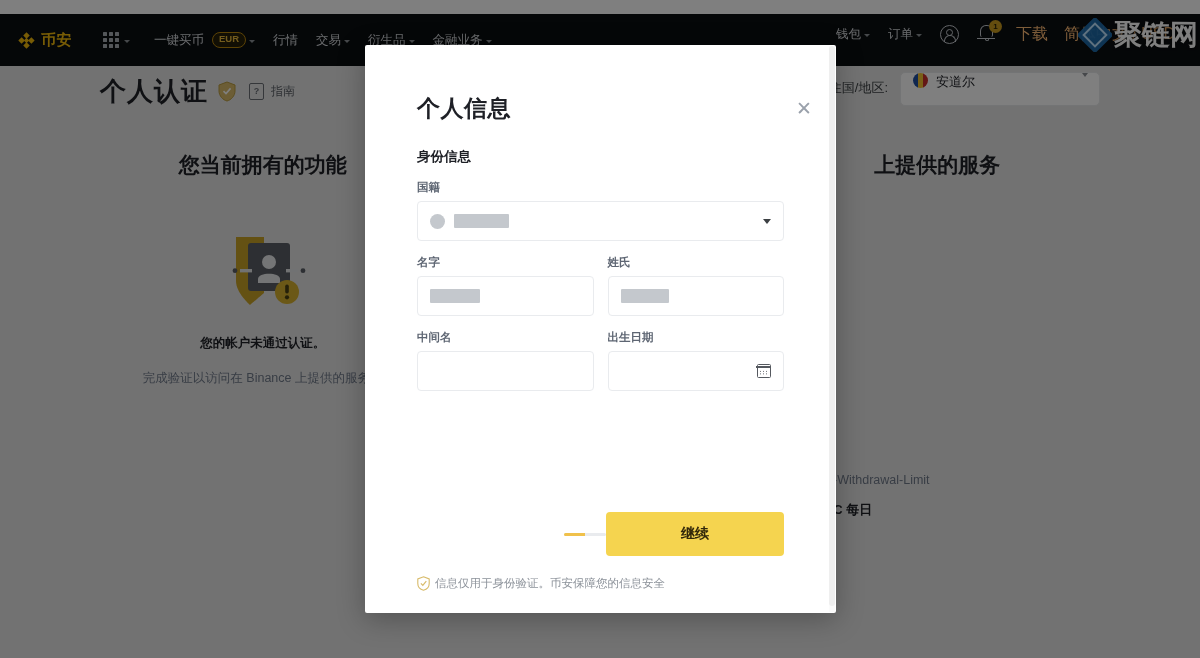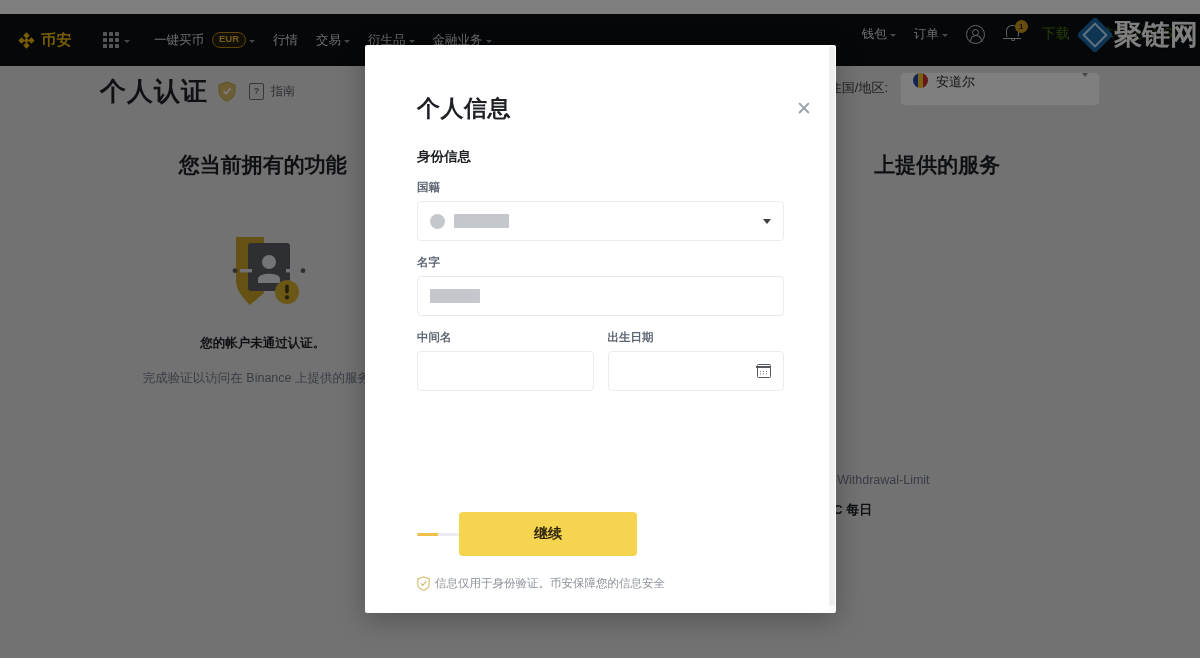--- a/index.html
+++ b/index.html
@@ -28,39 +28,39 @@
               padding: 0 9px; height: 52px; white-space: nowrap; }
   .nav-item.first { margin-left: 6px; }
   .caret { width: 0; height: 0; border-left: 3.2px solid transparent; border-right: 3.2px solid transparent;
            border-top: 3.8px solid #8c9196; display: inline-block; position: relative; top: 1px; }
   .eur-badge {
     border: 1px solid #b8860b; color: #e6b93c; font-size: 9.5px; font-weight: 700;
     border-radius: 8px; padding: 1px 6px 2px; margin-left: 5px; line-height: 1.1;
     background: #241e09;
   }
   .nav-right { position: absolute; right: 0; top: 0; height: 40px; display: flex;
-               align-items: center; padding-right: 10px; gap: 2px; justify-content: flex-end; }
+               align-items: center; padding-right: 18px; gap: 2px; justify-content: flex-end; }
   .nav-right .nav-item { padding: 0 8px; }
   .circ-icon { width: 19px; height: 19px; border: 1.4px solid #c7cbd0; border-radius: 50%;
                position: relative; }
   .circ-icon::before { content: ""; position: absolute; width: 5px; height: 5px; border: 1.3px solid #c7cbd0;
                        border-radius: 50%; top: 3.2px; left: 5.3px; }
   .circ-icon::after { content: ""; position: absolute; width: 10px; height: 6px;
                       border: 1.3px solid #c7cbd0; border-bottom: none;
                       border-radius: 6px 6px 0 0; bottom: 1px; left: 3px; }
   .bell-wrap { position: relative; width: 22px; height: 22px; }
   .bell { position: absolute; left: 3px; top: 2px; width: 13px; height: 12px;
           border: 1.4px solid #c7cbd0; border-radius: 6px 6px 2px 2px; border-bottom: none; }
   .bell::after { content:""; position:absolute; left:-3.4px; bottom:-2.4px; width: 18px; height: 1.4px; background:#c7cbd0; }
   .bell-clapper { position: absolute; left: 8px; top: 15px; width: 4px; height: 3px;
                   border: 1.4px solid #c7cbd0; border-top: none; border-radius: 0 0 4px 4px; }
   .bell-badge { position: absolute; right: -3px; top: -3px; background: #c99a1f; color: #2b2106;
                 font-size: 8px; border-radius: 50%; width: 13px; height: 13px; line-height: 13px;
                 text-align: center; font-weight: 700; }
-  .nav-link-sm { color: #4d7c0f; font-size: 14px; padding: 0 7px; white-space: nowrap; }
+  .nav-link-sm { color: #fdba74; font-size: 16px; padding: 0 7px; white-space: nowrap; }
 
   
   .watermark { position: absolute; right: 2px; top: 2px; display: flex; align-items: center;
                gap: 2px; z-index: 9; pointer-events: none; }
   .wm-logo { width: 34px; height: 34px; position: relative; }
   .wm-text { color: #ffffff; font-size: 28px; font-weight: 700; letter-spacing: 0px;
              font-family: "DejaVu Sans", sans-serif;
              text-shadow: 0 0 3px rgba(0,0,0,.6); }
 
   
@@ -130,21 +130,21 @@
   .row2 { display: flex; gap: 14px; }
   .row2 > div { flex: 1; min-width: 0; }
   .cal-icon { position: absolute; right: 12px; width: 14px; height: 14px;
               border: 1.6px solid #55595f; border-radius: 1.5px; }
   .cal-icon::before { content:""; position:absolute; left:-1.6px; top: 1.4px; width: 14px; height: 1.6px; background:#55595f; }
   .cal-dots { position: absolute; left: 1px; top: 5px; width: 9px; height: 5px;
               background-image: radial-gradient(#55595f 40%, transparent 41%);
               background-size: 3px 2.6px; }
 
   .modal-footer { padding: 0 52px 0 52px; }
-  .footer-row { display: flex; align-items: center; justify-content: flex-start; }
+  .footer-row { display: flex; align-items: center; justify-content: flex-end; }
   .progress { width: 42px; height: 3px; background: #e9ebee; border-radius: 2px; overflow: hidden; }
   .progress i { display: block; height: 3px; background: #f0c14b; }
   .btn-primary {
     width: 178px; height: 44px; background: #f5d44f; color: #31270a;
     font-size: 14px; font-weight: 700; border: none; border-radius: 4px; cursor: pointer;
     font-family: "Liberation Sans", sans-serif;
   }
   .secure-note { display: flex; align-items: center; gap: 5px; margin-top: 20px;
                  font-size: 11.5px; color: #8b9199; padding-bottom: 22px; }
   .mini-shield { width: 13px; height: 15px; flex: none; position: relative; }
@@ -236,20 +236,26 @@
         <span class="input-caret"></span>
       </div>
 
       <div class="row2" style="margin-top:14px">
         <div>
           <div class="field-label" style="margin-top:0">名字</div>
           <div class="input">
             <span class="redact" style="width:50px"></span>
           </div>
         </div>
+        <div>
+          <div class="field-label" style="margin-top:0">姓氏</div>
+          <div class="input">
+            <span class="redact" style="width:48px"></span>
+          </div>
+        </div>
       </div>
 
       <div class="row2" style="margin-top:14px">
         <div>
           <div class="field-label" style="margin-top:0">中间名</div>
           <div class="input">
             <span></span>
           </div>
         </div>
         <div>

